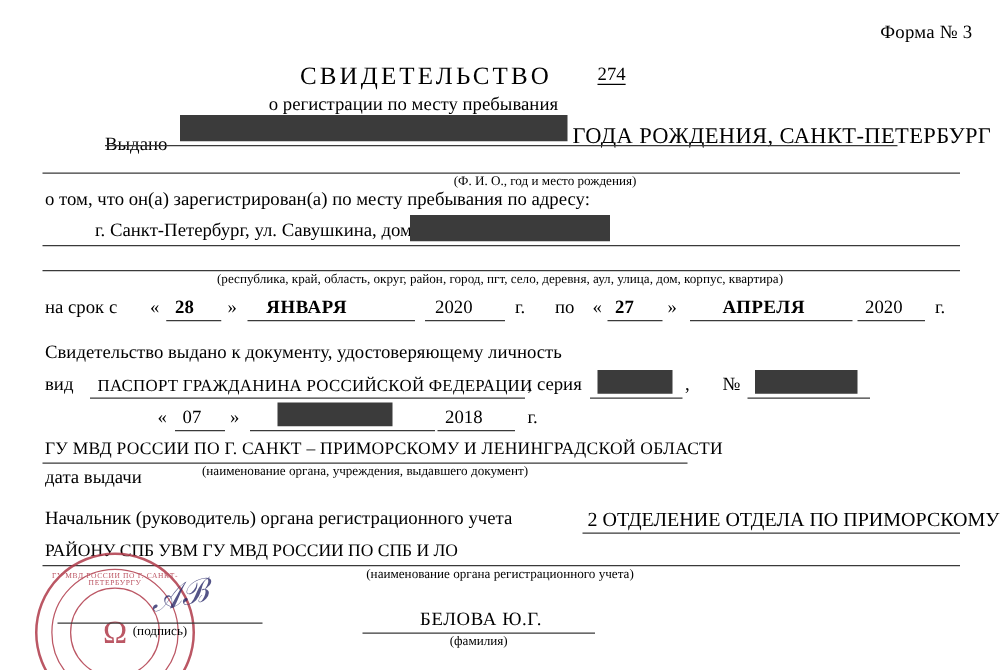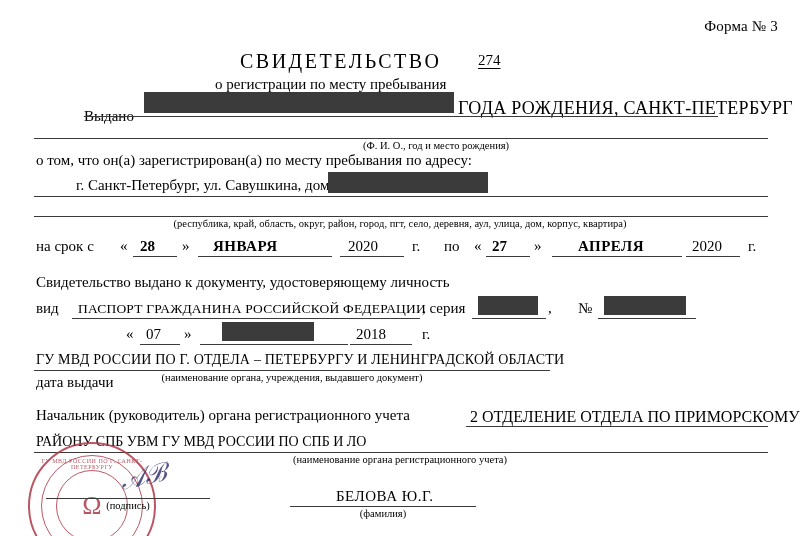--- a/index.html
+++ b/index.html
@@ -200,21 +200,21 @@
   <div class="txt" style="left:126px; top:326px;">«</div>
   <div class="txt" style="left:146px; top:326px;">07</div>
   <div class="line" style="left:140px; top:344px; width:40px;"></div>
   <div class="txt" style="left:184px; top:326px;">»</div>
   <div class="redact" style="left:222px; top:322px; width:92px; height:19px;"></div>
   <div class="line" style="left:200px; top:344px; width:148px;"></div>
   <div class="txt" style="left:356px; top:326px;">2018</div>
   <div class="line" style="left:350px; top:344px; width:62px;"></div>
   <div class="txt" style="left:422px; top:326px;">г.</div>
 
-  <div class="txt" style="left:36px; top:352px; font-size:14px; letter-spacing:0.2px;">ГУ  МВД  РОССИИ  ПО  Г. ОТДЕЛА – ПЕТЕРБУРГУ  И  ЛЕНИНГРАДСКОЙ ОБЛАСТИ</div>
+  <div class="txt" style="left:36px; top:352px; font-size:14px; letter-spacing:0.2px;">ГУ  МВД  РОССИИ  ПО  Г. САНКТ – ПРИМОРСКОМУ  И  ЛЕНИНГРАДСКОЙ ОБЛАСТИ</div>
   <div class="line" style="left:34px; top:370px; width:516px;"></div>
   <div class="txt-sm" style="left:34px; top:372px; width:516px;">(наименование органа, учреждения, выдавшего документ)</div>
 
   <div class="txt" style="left:36px; top:407px;">Начальник (руководитель) органа регистрационного учета</div>
   <div class="txt" style="left:470px; top:408px; font-size:16px;">2 ОТДЕЛЕНИЕ ОТДЕЛА  ПО ПРИМОРСКОМУ</div>
   <div class="line" style="left:466px; top:426px; width:302px;"></div>
   <div class="txt" style="left:36px; top:434px; font-size:14px;">РАЙОНУ СПБ УВМ  ГУ  МВД РОССИИ  ПО СПБ  И  ЛО</div>
   <div class="line" style="left:34px; top:452px; width:734px;"></div>
   <div class="txt-sm" style="left:0px; top:454px; width:800px;">(наименование органа регистрационного учета)</div>
 

